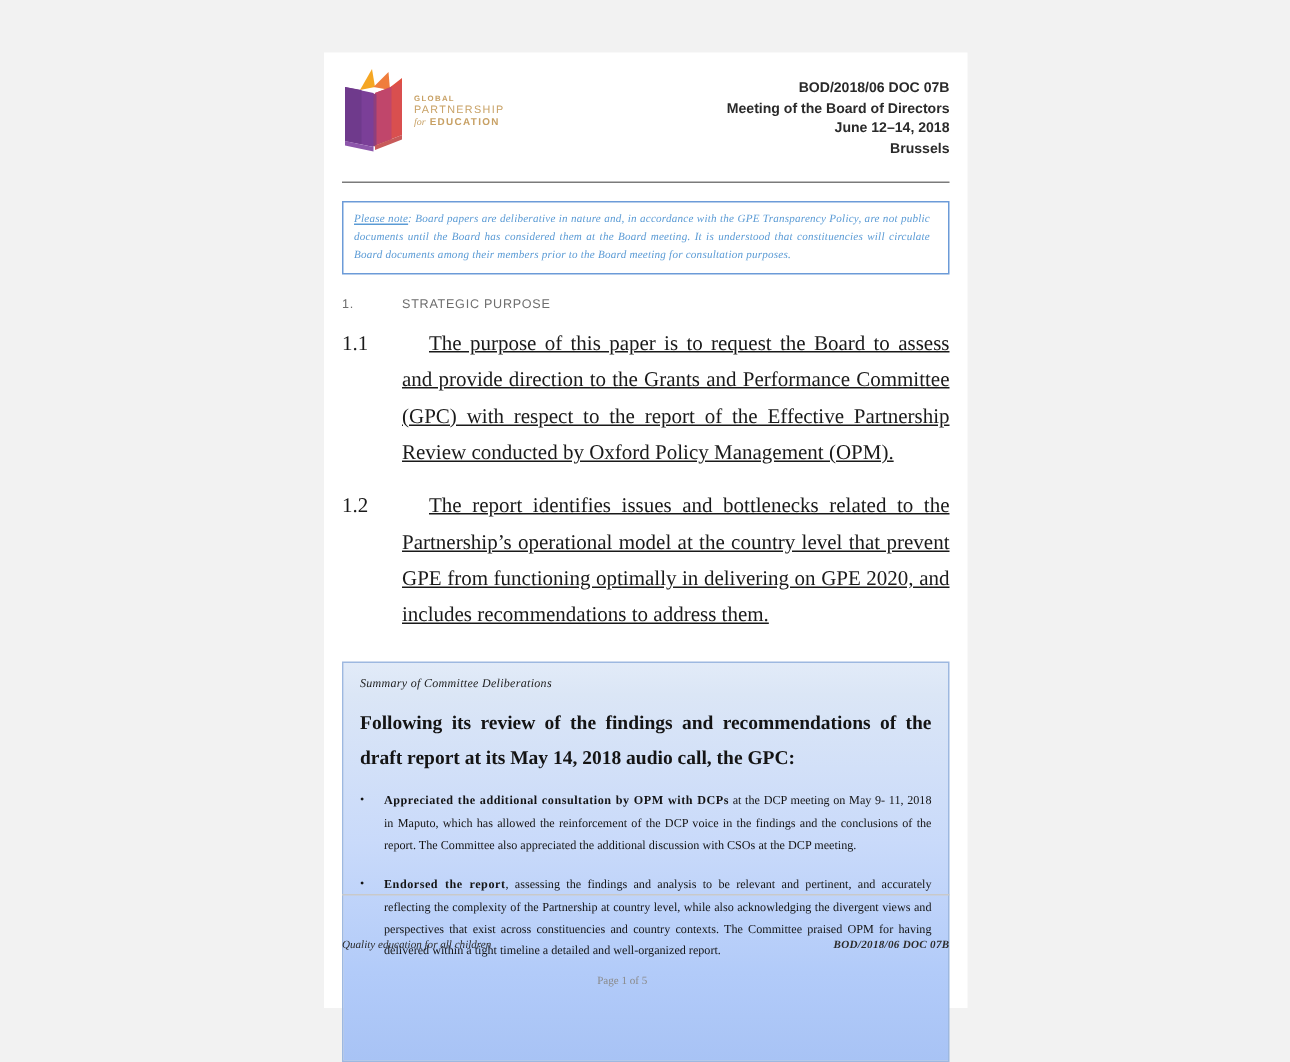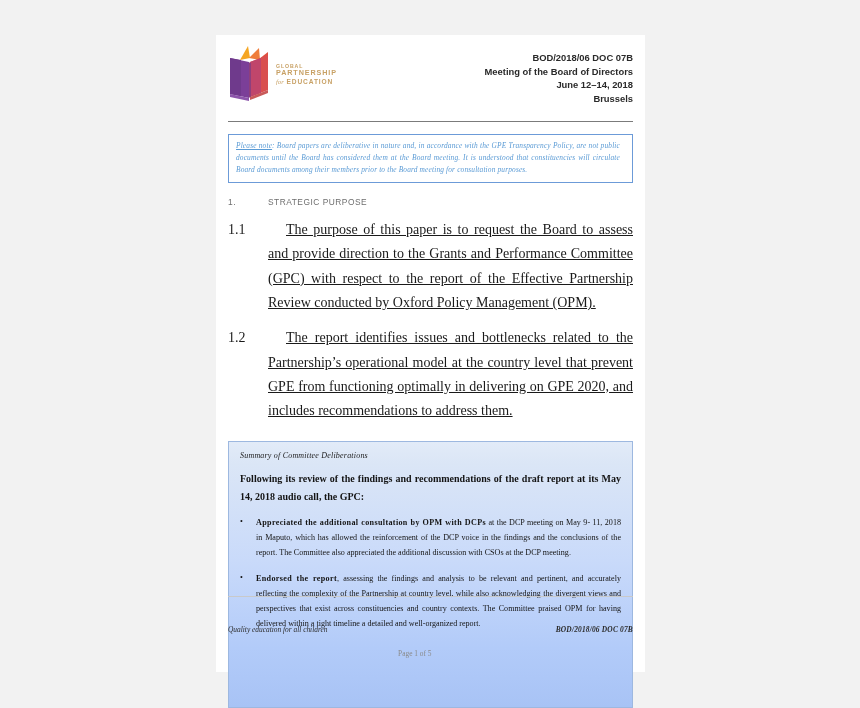--- a/index.html
+++ b/index.html
@@ -60,21 +60,21 @@
     font-family: "Liberation Sans", sans-serif;
     color: #c8a165;
     letter-spacing: 0.9px;
   }
   .logo-text .l1 {
     font-size: 5.2px;
     font-weight: bold;
   }
   .logo-text .l2 {
     font-size: 7.2px;
-    font-weight: bold;
+    font-weight: normal;
     text-align: center;
   }
   .logo-text .l3 {
     font-size: 6.6px;
     font-weight: bold;
   }
   .logo-text .l3 i {
     font-weight: normal;
     font-family: "Liberation Serif", serif;
     font-style: italic;
@@ -177,21 +177,21 @@
 
   .summary-title {
     font-style: italic;
     font-size: 8px;
     color: #1b1b1b;
     letter-spacing: 0.2px;
   }
 
   .summary-lead {
     margin-top: 10px;
-    font-size: 10px;
+    font-size: 13px;
     line-height: 1.82;
     color: #141414;
     text-align: justify;
     font-weight: bold;
     font-family: Liberation Serif, serif;
   }
 
   .bullet-list {
     margin: 10px 0 0 0;
     padding: 0;

